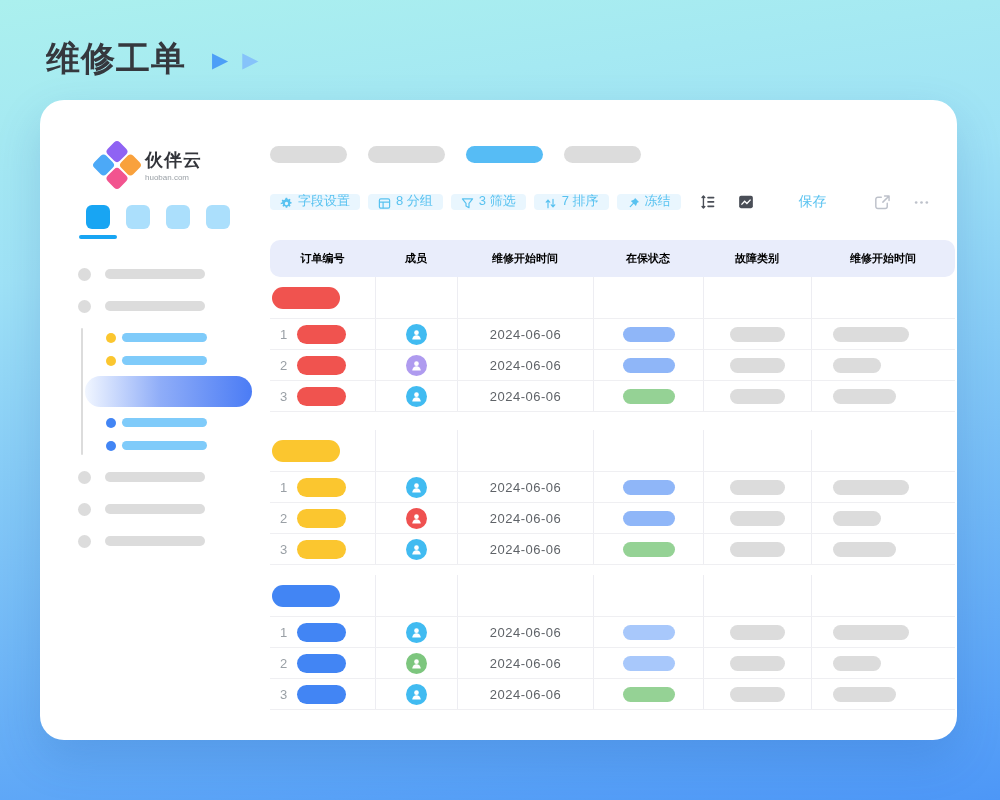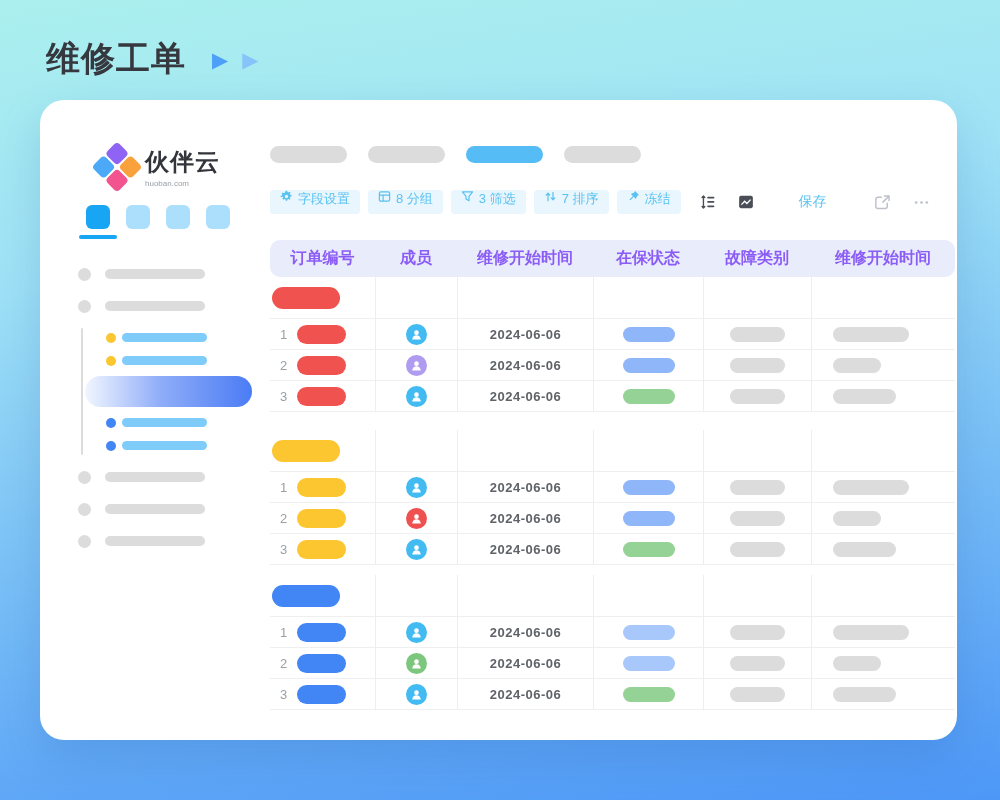--- a/index.html
+++ b/index.html
@@ -28,21 +28,21 @@
   
   .sidebar { width:225px; flex:0 0 225px; position:relative; }
   .logo { position:absolute; left:58px; top:46px; display:flex; align-items:center; }
   .logo-mark { width:38px; height:38px; position:relative; transform:rotate(45deg); flex:0 0 38px; }
   .logo-mark i { position:absolute; width:17px; height:17px; border-radius:4px; }
   .lm-tl { left:1px; top:1px;  background:var(--logo-purple); }
   .lm-tr { right:1px; top:1px; background:var(--logo-orange); }
   .lm-bl { left:1px; bottom:1px; background:var(--logo-blue); }
   .lm-br { right:1px; bottom:1px; background:var(--logo-pink); }
   .logo-text { margin-left:9px; }
-  .logo-name { font-size:24px; font-weight:bold; color:#33353b; letter-spacing:1px; }
+  .logo-name { font-size:18px; font-weight:bold; color:#33353b; letter-spacing:1px; }
   .logo-domain { font-size:8px; color:#9aa0a6; margin-top:1px; }
 
   .side-tabs { position:absolute; left:46px; top:105px; display:flex; gap:16px; }
   .stab { width:24px; height:24px; border-radius:6px; background:var(--tab-inactive); position:relative; cursor:pointer; }
   .stab.active { background:var(--tab-active); }
   .stab.active::after { content:""; position:absolute; left:-7px; bottom:-10px; width:38px; height:4px; border-radius:2px; background:var(--tab-active); }
 
   .side-list { position:absolute; left:0; top:158px; width:100%; }
   .sk-item { display:flex; align-items:center; height:32px; padding-left:38px; }
   .sk-item .dot-lg { width:13px; height:13px; border-radius:50%; background:var(--skeleton-gray); flex:0 0 13px; }
@@ -64,56 +64,56 @@
   .sel-item .bar-sm { background:rgba(255,255,255,.55); width:88px; }
 
   
   .main { flex:1; position:relative; }
   .view-tabs { position:absolute; left:5px; top:46px; display:flex; gap:21px; }
   .vtab { width:77px; height:17px; border-radius:9px; background:var(--skeleton-gray); cursor:pointer; }
   .vtab.active { background:var(--vtab-active); }
 
   .toolbar { position:absolute; left:5px; top:88px; right:27px; height:28px; display:flex; align-items:center; }
   .tbtn {
-    height:24px; display:flex; align-items:flex-start; gap:5px; padding:0 10px;
+    height:16px; display:flex; align-items:flex-end; gap:5px; padding:0 10px;
     background:var(--btn-bg); color:var(--accent-blue); font-size:13px;
     border-radius:4px; margin-right:8px; cursor:pointer; white-space:nowrap;
   }
   .tbtn svg { display:block; }
   .tool-ico { margin:0 11px; color:#4a4e57; cursor:pointer; display:flex; }
   .save-lbl { color:var(--accent-blue); font-size:14px; margin-left:34px; cursor:pointer; }
   .spacer { flex:1; }
   .light-ico { color:#bdc1ca; margin-left:22px; cursor:pointer; display:flex; }
 
   
   .table { position:absolute; left:5px; top:140px; width:685px; }
   .thead {
     display:grid; grid-template-columns:105px 82px 136px 110px 108px 144px;
     height:37px; background:var(--header-bg); border-radius:10px; align-items:center;
   }
-  .th { text-align:center; font-size:16px; font-weight:600; color:#8b5cf6; }
+  .th { text-align:center; font-size:11px; font-weight:600; color:#000000; }
   .grid6 { display:grid; grid-template-columns:105px 82px 136px 110px 108px 100px; }
   .cell { display:flex; align-items:center; justify-content:center; position:relative; }
   .cell + .cell { border-left:1px solid #ededf2; }
   .group-row { height:42px; border-bottom:1px solid #efeff2; }
   .group-row .cell:first-child { justify-content:flex-start; }
   .gpill { width:68px; height:22px; border-radius:11px; margin-left:2px; }
   .trow { height:31px; border-bottom:1px solid #efeff2; }
   .trow .cell:first-child { justify-content:flex-start; }
   .rownum { width:27px; padding-left:10px; font-size:13px; color:#9aa0a6; }
   .opill { width:49px; height:19px; border-radius:9.5px; cursor:pointer; }
   [data-color="red"]    { background:var(--group-red); }
   [data-color="yellow"] { background:var(--group-yellow); }
   [data-color="blue"]   { background:var(--group-blue); }
   .avatar { width:21px; height:21px; border-radius:50%; display:flex; align-items:center; justify-content:center; overflow:hidden; cursor:pointer; }
   [data-avatar="blue"]   { background:var(--avatar-blue); }
   [data-avatar="purple"] { background:var(--avatar-purple); }
   [data-avatar="red"]    { background:var(--avatar-red); }
   [data-avatar="green"]  { background:var(--avatar-green); }
-  .date { font-size:13px; color:#5f6368; letter-spacing:.5px;font-weight:bold; }
+  .date { font-size:13px; color:#5f6368; letter-spacing:.5px; }
   .spill { width:52px; height:15px; border-radius:7.5px; cursor:pointer; }
   [data-status="blue"]      { background:var(--status-blue); }
   [data-status="lightblue"] { background:var(--status-lightblue); }
   [data-status="green"]     { background:var(--status-green); }
   .skel { height:15px; border-radius:7.5px; background:var(--skeleton-gray); }
   .sk-c { width:55px; }
   .sk-l { position:absolute; left:21px; }
   .w-lg { width:76px; } .w-sm { width:48px; } .w-md { width:63px; }
   .gap-g2 { margin-top:18px; } .gap-g3 { margin-top:10px; }
 </style>

